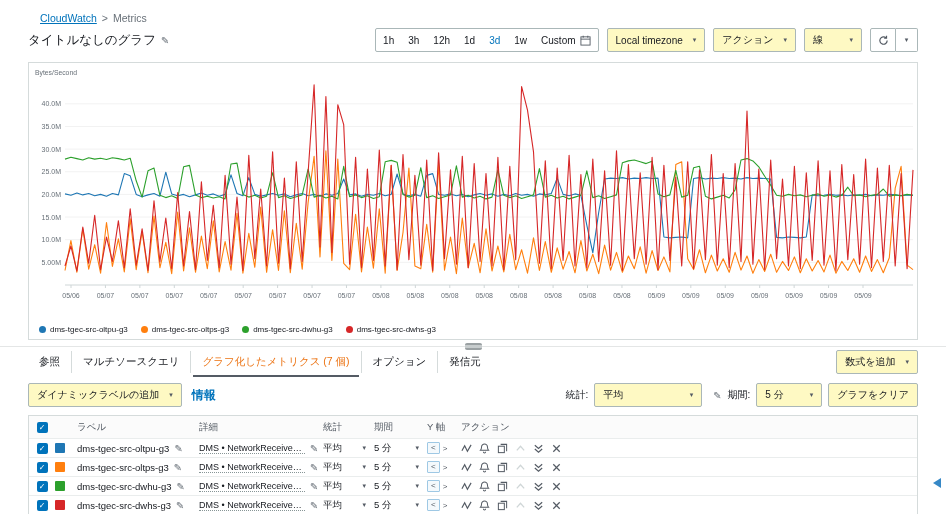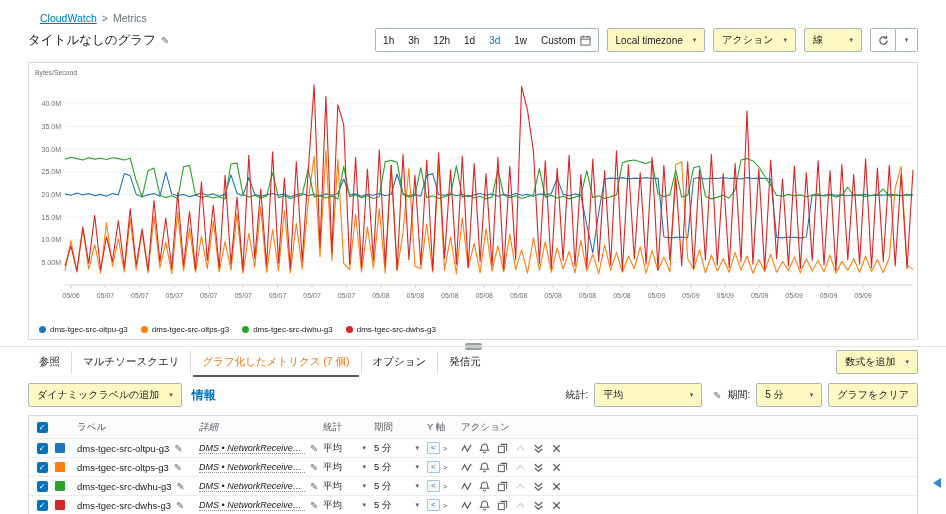--- a/index.html
+++ b/index.html
@@ -66,21 +66,21 @@
 
   
   .mtable { margin-top:8px; border:1px solid #d5dbdb; background:#fff; }
   .thead { display:flex; align-items:center; height:22px; background:#fbfbfb; }
   .trow { display:flex; align-items:center; height:19px; border-top:1px solid #eaeded; }
   .td { display:flex; align-items:center; overflow:hidden; white-space:nowrap; font-size:9.5px; }
   .th { color:#545b64; }
   .c-cb { width:26px; justify-content:center; }
   .c-sw { width:22px; }
   .c-label { width:122px; }
-  .c-details { width:124px;font-style:italic; }
+  .c-details { width:124px; }
   .c-stat { width:51px; justify-content:space-between; padding-right:8px; }
   .c-period { width:53px; justify-content:space-between; padding-right:8px; }
   .c-yaxis { width:34px; gap:3px; }
   .c-actions { width:120px; gap:7px; }
   .cb { width:11px; height:11px; background:#0073bb; border-radius:2px; color:#fff; font-size:8px; line-height:11px; text-align:center; cursor:pointer; }
   .sw { width:10px; height:10px; border-radius:1px; display:inline-block; }
   .dotted { border-bottom:1px dotted #879596; font-size:9px; color:#16191f; cursor:pointer; max-width:106px; overflow:hidden; text-overflow:ellipsis; }
   .ddc { font-size:7px; color:#545b64; cursor:pointer; }
   .ybox { border:1px solid #9ec8e4; color:#545b64; background:#f4f9fc; font-size:8px; padding:0 3px; line-height:10px; border-radius:1px; cursor:pointer; }
   .ybtn { color:#545b64; font-size:8px; cursor:pointer; }

